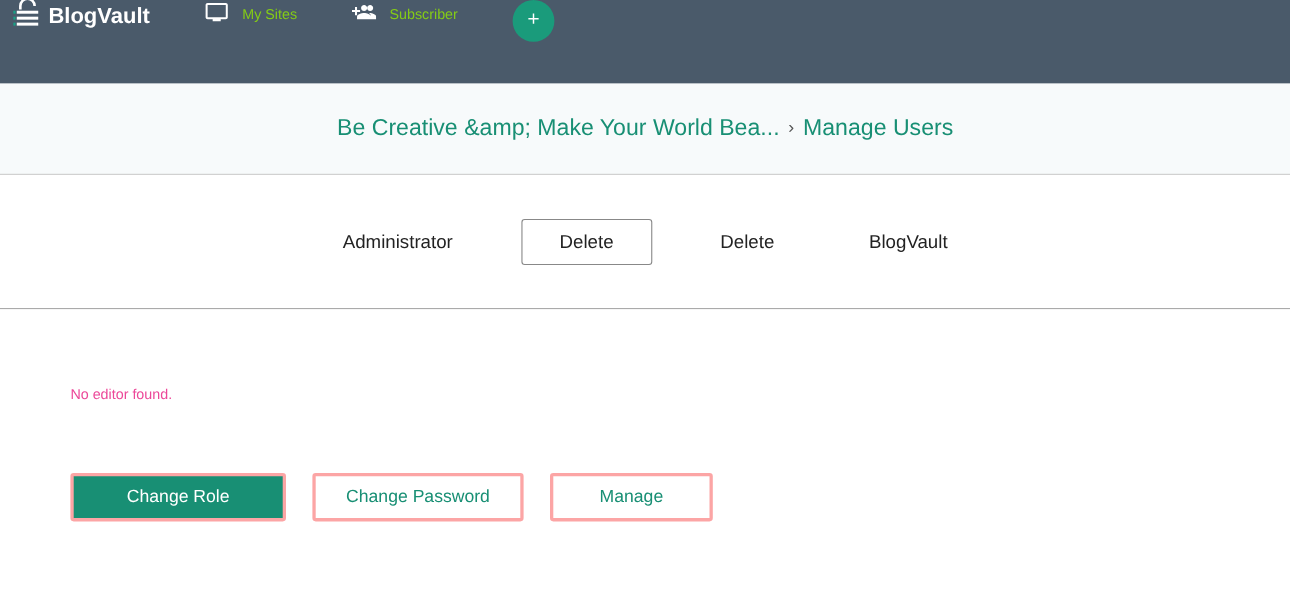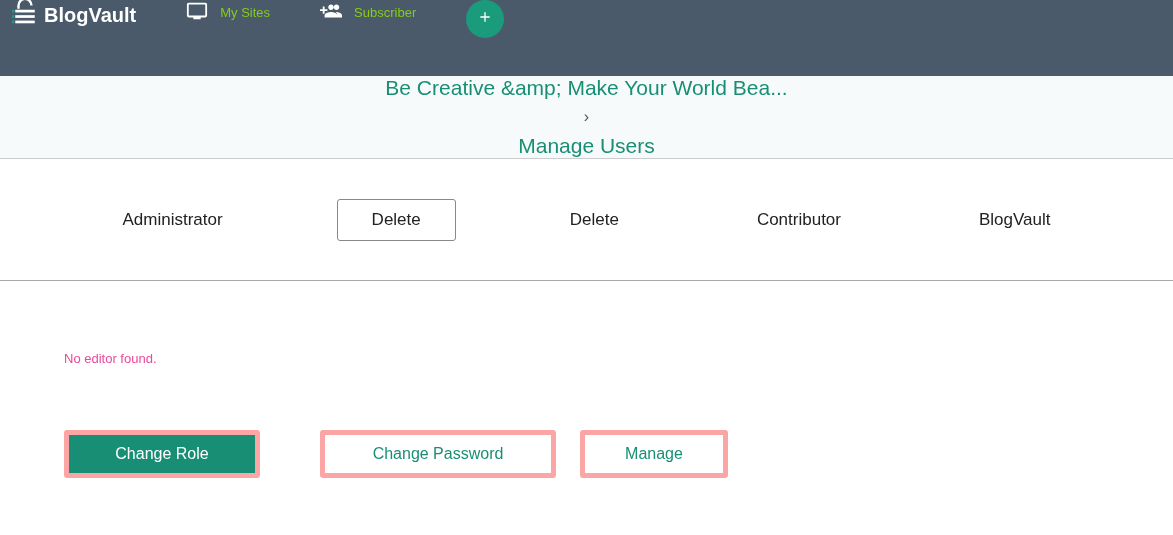--- a/index.html
+++ b/index.html
@@ -62,33 +62,32 @@
     
     .breadcrumb-bar {
       background: #f7fafb;
       border-bottom: 1px solid #ccc;
       height: 83px;
       display: flex;
       align-items: center;
       justify-content: center;
       gap: 8px;
       font-size: 21px;
-      flex-direction: column;
     }
     
     .bc-link { color: #188f74; cursor: pointer; }
     .bc-sep { color: #555; font-size: 16px; }
     
     .tabs-bar {
       height: 122px;
       border-bottom: 1px solid #aaa;
       display: flex;
       align-items: center;
       justify-content: center;
-      gap: 90px;
+      gap: 38px;
       padding: 0 60px;
     }
     
     .tab {
       font-size: 17px;
       color: #222;
       padding: 10px 24px;
       cursor: pointer;
     }
     
@@ -113,35 +112,35 @@
       gap: 24px;
     }
     
     .btn {
       font-size: 16px;
       padding: 10px 0;
       width: 196px;
       text-align: center;
       border-radius: 3px;
       cursor: pointer;
-      border: 5px solid #fca5a5;
+      border: 3px solid #fca5a5;
     }
     
     .btn.primary {
       background: #188f74;
       color: #fff;
     }
     
     .btn.outline {
       background: #fff;
       color: #188f74;
     }
     
     .btn.tight { width: 148px; }
-    .btn.wide { width: 236px; margin-left: 36px; }
+    .btn.wide { width: 192px; }
   </style>
 </head>
 <body>
 
 <div class="topbar">
   <div class="logo-area">
     <span>
       <svg class="logo-icon" viewBox="0 0 24 24">
         <path d="M6 8 V5 a6 6 0 0 1 12 0" stroke="#fff" stroke-width="2.2" fill="none"></path>
         <rect x="3" y="9" width="18" height="2.5" fill="#fff"></rect>
@@ -185,21 +184,20 @@
 <div class="breadcrumb-bar">
   <span class="bc-link">Be Creative &amp;amp; Make Your World Bea...</span>
   <span class="bc-sep">›</span>
   <span class="bc-link">Manage Users</span>
 </div>
 
 <div class="tabs-bar">
   <div class="tab">Administrator</div>
   <div class="tab active">Delete</div>
   <div class="tab">Delete</div>
-  <div class="tab">Contributor</div>
   <div class="tab">BlogVault</div>
 </div>
 
 <div class="content">
   <div class="empty-msg">No editor found.</div>
 
   <div class="action-row">
     <div class="btn primary">Change Role</div>
     <div class="btn outline wide">Change Password</div>
     <div class="btn outline tight">Manage</div>

